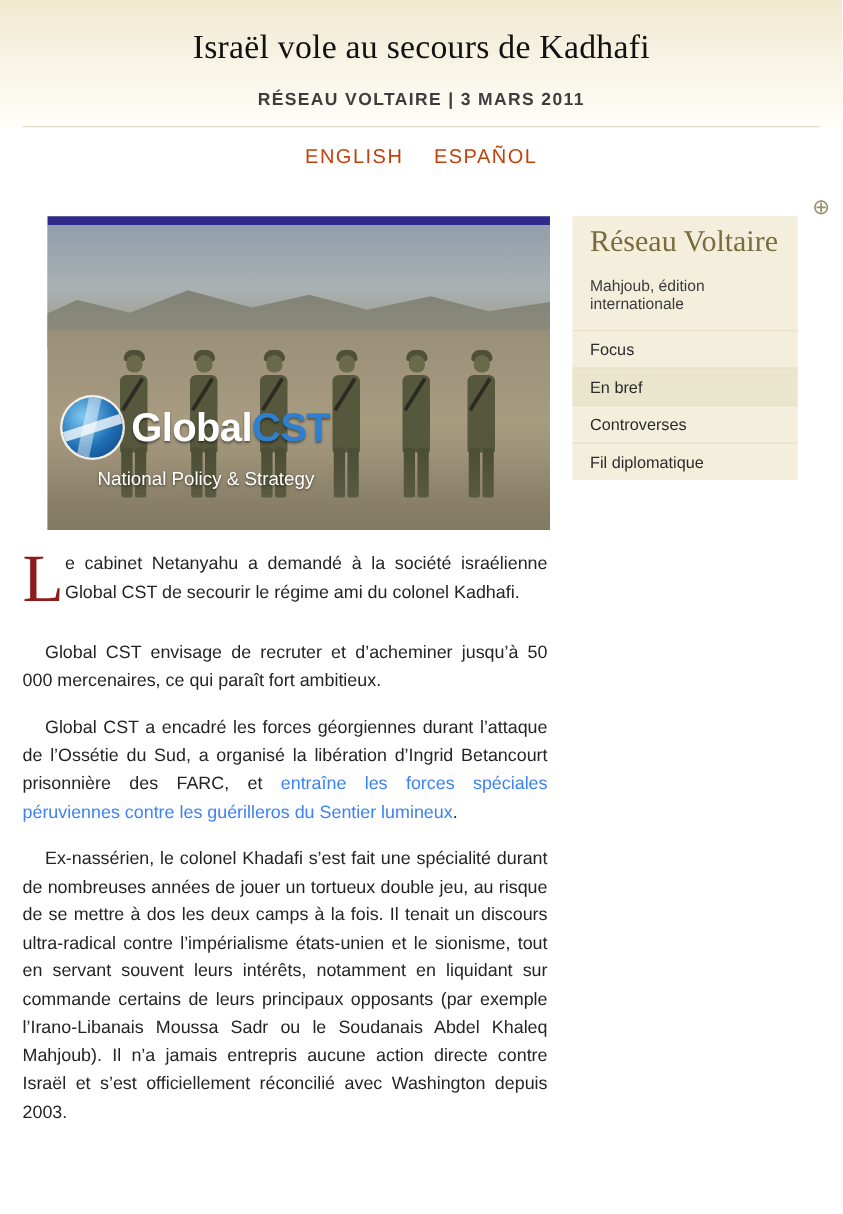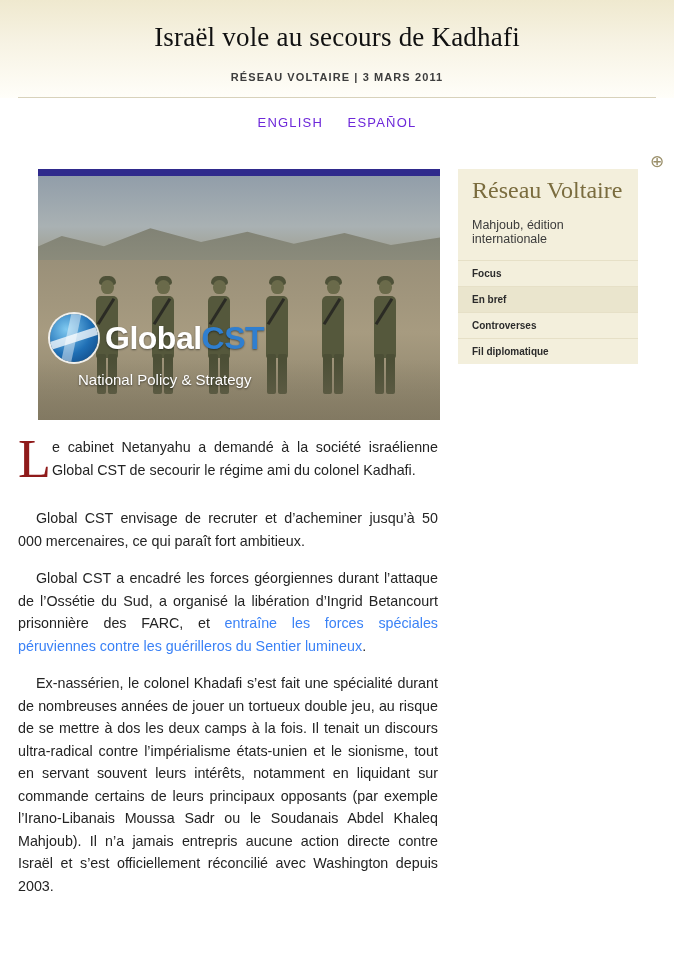--- a/index.html
+++ b/index.html
@@ -25,40 +25,40 @@
     font-size: 27px;
     font-weight: normal;
     text-align: center;
     color: #111111;
     margin: 0;
     padding: 4px 30px 18px 30px;
     letter-spacing: 0.2px;
   }
   .byline {
     text-align: center;
-    font-size: 11px;
+    font-size: 14px;
     font-weight: bold;
     letter-spacing: 1.1px;
     color: #3d3d3d;
     padding-bottom: 14px;
   }
   .header-rule {
     height: 1px;
     background: #d8d2bb;
     margin: 0 18px;
   }
   .lang-bar {
     text-align: center;
     padding: 15px 0 16px 0;
     background: #ffffff;
   }
   .lang-bar a {
-    font-size: 13px;
+    font-size: 16px;
     letter-spacing: 1.2px;
-    color: #6d28d9;
+    color: #c2410c;
     text-decoration: none;
     margin: 0 10px;
   }
 
   
   .content-wrap {
     position: relative;
     width: 674px;
   }
   .zoom-icon {
@@ -268,22 +268,22 @@
     padding: 8px 14px 10px 14px;
     background: #f3efdc;
   }
   .side-sub {
     font-size: 12.5px;
     color: #3b3b3b;
     padding: 4px 14px 14px 14px;
     background: #f3efdc;
   }
   .side-item {
-    font-size: 10px;
-    font-weight: bold;
+    font-size: 13px;
+    font-weight: normal;
     color: #2b2b2b;
     padding: 7px 14px;
     background: #f3efdc;
     border-top: 1px solid #e6e0c7;
   }
   .side-item.active {
     background: #eae5cd;
   }
 </style>
 </head>

